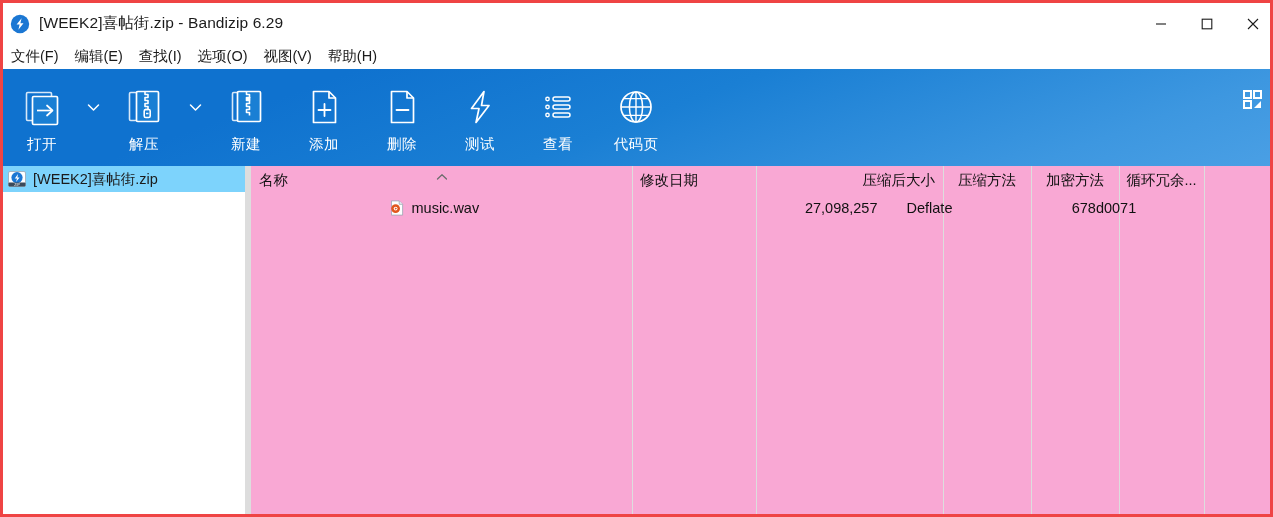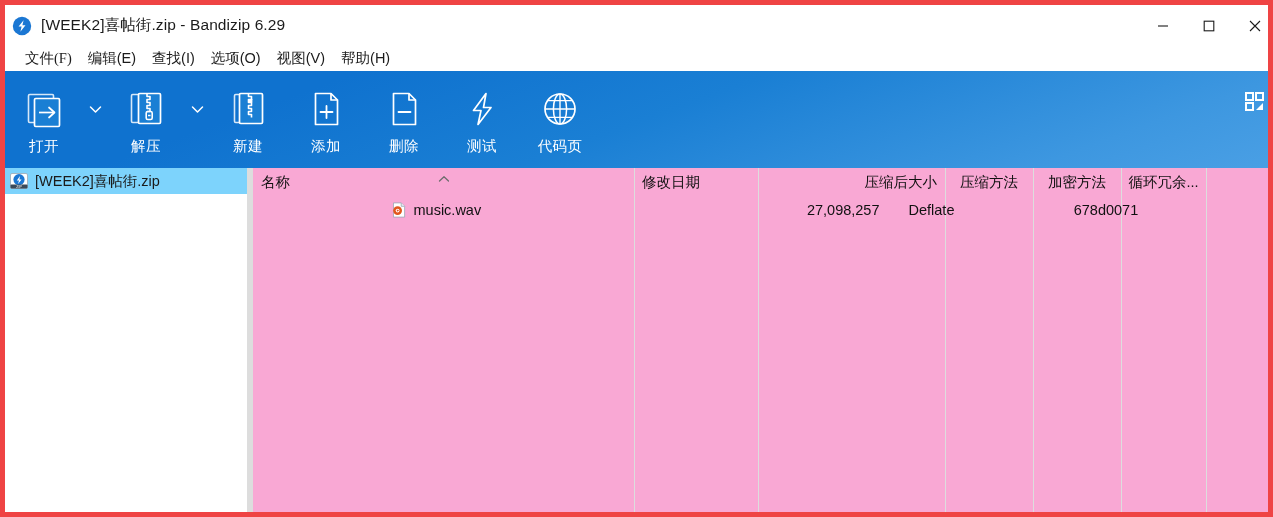--- a/index.html
+++ b/index.html
@@ -12,21 +12,21 @@
     overflow: hidden;
     font-family: "Liberation Sans", "DejaVu Sans", sans-serif;
     background: #ffffff;
     -webkit-font-smoothing: antialiased;
   }
   #app {
     position: relative;
     width: 1273px;
     height: 517px;
     background: #ffffff;
-    border: 5px solid #ef4444;
+    border: 3px solid #ef4444;
     box-sizing: border-box;
     overflow: hidden;
   }
 
   
   .titlebar {
     position: absolute;
     left: 0; top: 0;
     width: 1273px;
     height: 41px;
@@ -75,21 +75,21 @@
     align-items: center;
     background: #ffffff;
   }
   .menu-item {
     font-size: 14.5px;
     color: #1b1b1b;
     padding: 2px 8px 3px 8px;
     white-space: nowrap;
     line-height: 1;
   }
-  .menu-item:first-child { margin-left: 12px; font-family: Liberation Serif, serif; }
+  .menu-item:first-child { margin-left: 0; }
 
   
   .toolbar {
     position: absolute;
     left: 0; top: 66px;
     width: 1273px;
     height: 124px;
     background: linear-gradient(160deg, #0f72cf 0%, #0f72cf 22%, #1a7fd4 48%, #3d97e0 80%, #4ea2e6 100%);
     display: flex;
     align-items: flex-start;
@@ -370,20 +370,33 @@
 
     <div class="tb-btn">
       <div class="tb-icon">
         <svg width="44" height="44" viewBox="0 0 44 44">
           <path d="M26 6.5 L13.5 23.5 L21 23.5 L18 37.5 L31 20.5 L23.5 20.5 Z" fill="none" stroke="#ffffff" stroke-width="1.7" stroke-linejoin="round"></path>
         </svg>
       </div>
       <div class="tb-label">测试</div>
     </div>
 
+    <div class="tb-btn">
+      <div class="tb-icon">
+        <svg width="44" height="44" viewBox="0 0 44 44">
+          <circle cx="11.5" cy="14" r="1.7" fill="none" stroke="#ffffff" stroke-width="1.4"></circle>
+          <circle cx="11.5" cy="22" r="1.7" fill="none" stroke="#ffffff" stroke-width="1.4"></circle>
+          <circle cx="11.5" cy="30" r="1.7" fill="none" stroke="#ffffff" stroke-width="1.4"></circle>
+          <rect x="17" y="12" width="17" height="4" rx="2" fill="none" stroke="#ffffff" stroke-width="1.5"></rect>
+          <rect x="17" y="20" width="17" height="4" rx="2" fill="none" stroke="#ffffff" stroke-width="1.5"></rect>
+          <rect x="17" y="28" width="17" height="4" rx="2" fill="none" stroke="#ffffff" stroke-width="1.5"></rect>
+        </svg>
+      </div>
+      <div class="tb-label">查看</div>
+    </div>
 
     <div class="tb-btn">
       <div class="tb-icon">
         <svg width="44" height="44" viewBox="0 0 44 44">
           <circle cx="22" cy="22" r="15" fill="none" stroke="#ffffff" stroke-width="1.7"></circle>
           <ellipse cx="22" cy="22" rx="6.6" ry="15" fill="none" stroke="#ffffff" stroke-width="1.5"></ellipse>
           <path d="M7 22 H37" stroke="#ffffff" stroke-width="1.5"></path>
           <path d="M9.6 13.6 H34.4 M9.6 30.4 H34.4" stroke="#ffffff" stroke-width="1.4"></path>
           <path d="M22 7 V37" stroke="#ffffff" stroke-width="1.4"></path>
         </svg>

